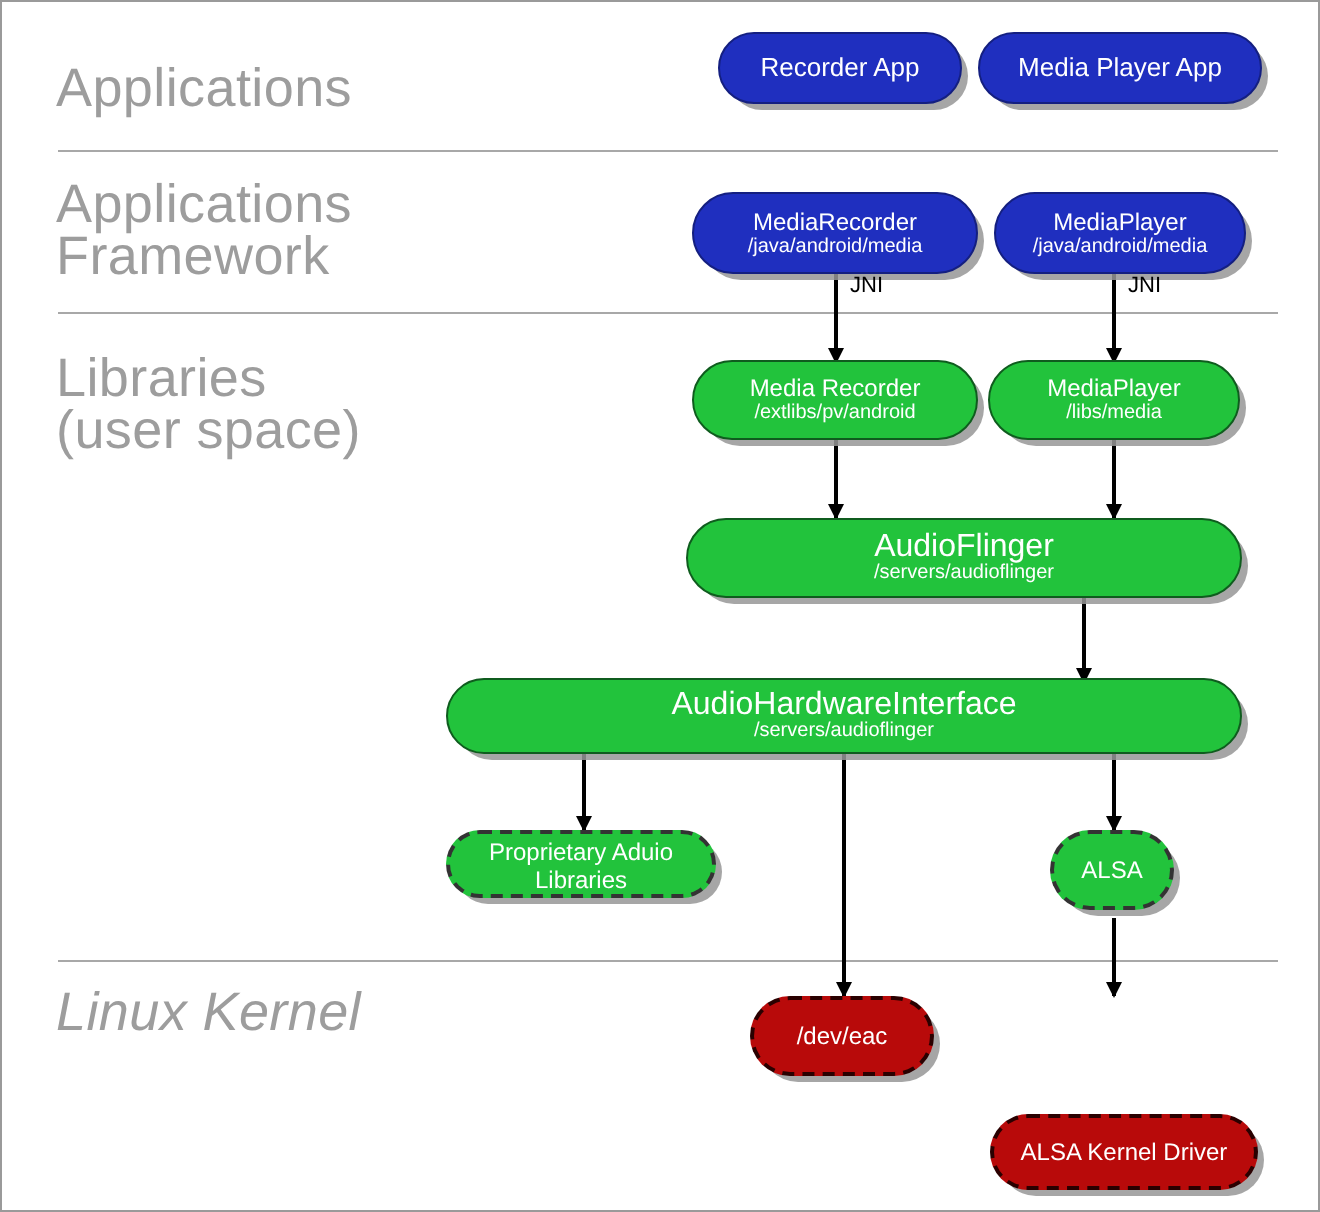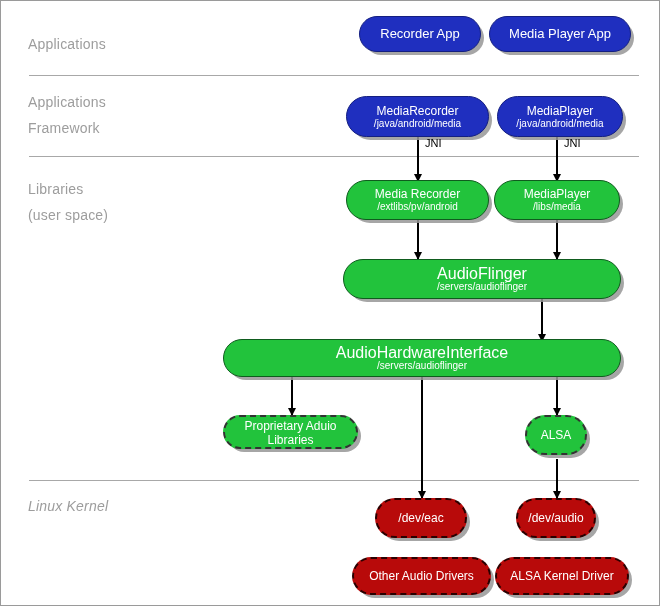--- a/index.html
+++ b/index.html
@@ -23,21 +23,21 @@
   .layer-sep {
     position: absolute;
     left: 28px;
     width: 610px;
     height: 1px;
     background: #a8a8a8;
   }
   .layer-label {
     position: absolute;
     color: #9d9d9d;
-    font-size: 14px;
+    font-size: 27px;
     line-height: 26px;
     letter-spacing: 0.2px;
     white-space: pre-line;
     font-family: "Liberation Sans", sans-serif;
   }
   .node {
     position: absolute;
     box-sizing: border-box;
     display: flex;
     flex-direction: column;
@@ -189,25 +189,19 @@
   </div>
 
   <div class="node green dashed" style="left:524px; top:414px; width:62px; height:40px;">
     <span class="title">ALSA</span>
   </div>
 
   <div class="node red" style="left:374px; top:497px; width:92px; height:40px;">
     <span class="title">/dev/eac</span>
   </div>
 
-  <div class="node red" style="left:515px; top:497px; width:80px; height:40px;">
-    <span class="title">/dev/audio</span>
-  </div>
-
-  <div class="node red" style="left:351px; top:556px; width:139px; height:38px;">
-    <span class="title">Other Audio Drivers</span>
-  </div>
+
 
   <div class="node red" style="left:494px; top:556px; width:134px; height:38px;">
     <span class="title">ALSA Kernel Driver</span>
   </div>
 
 </div>
 
 </body></html>

